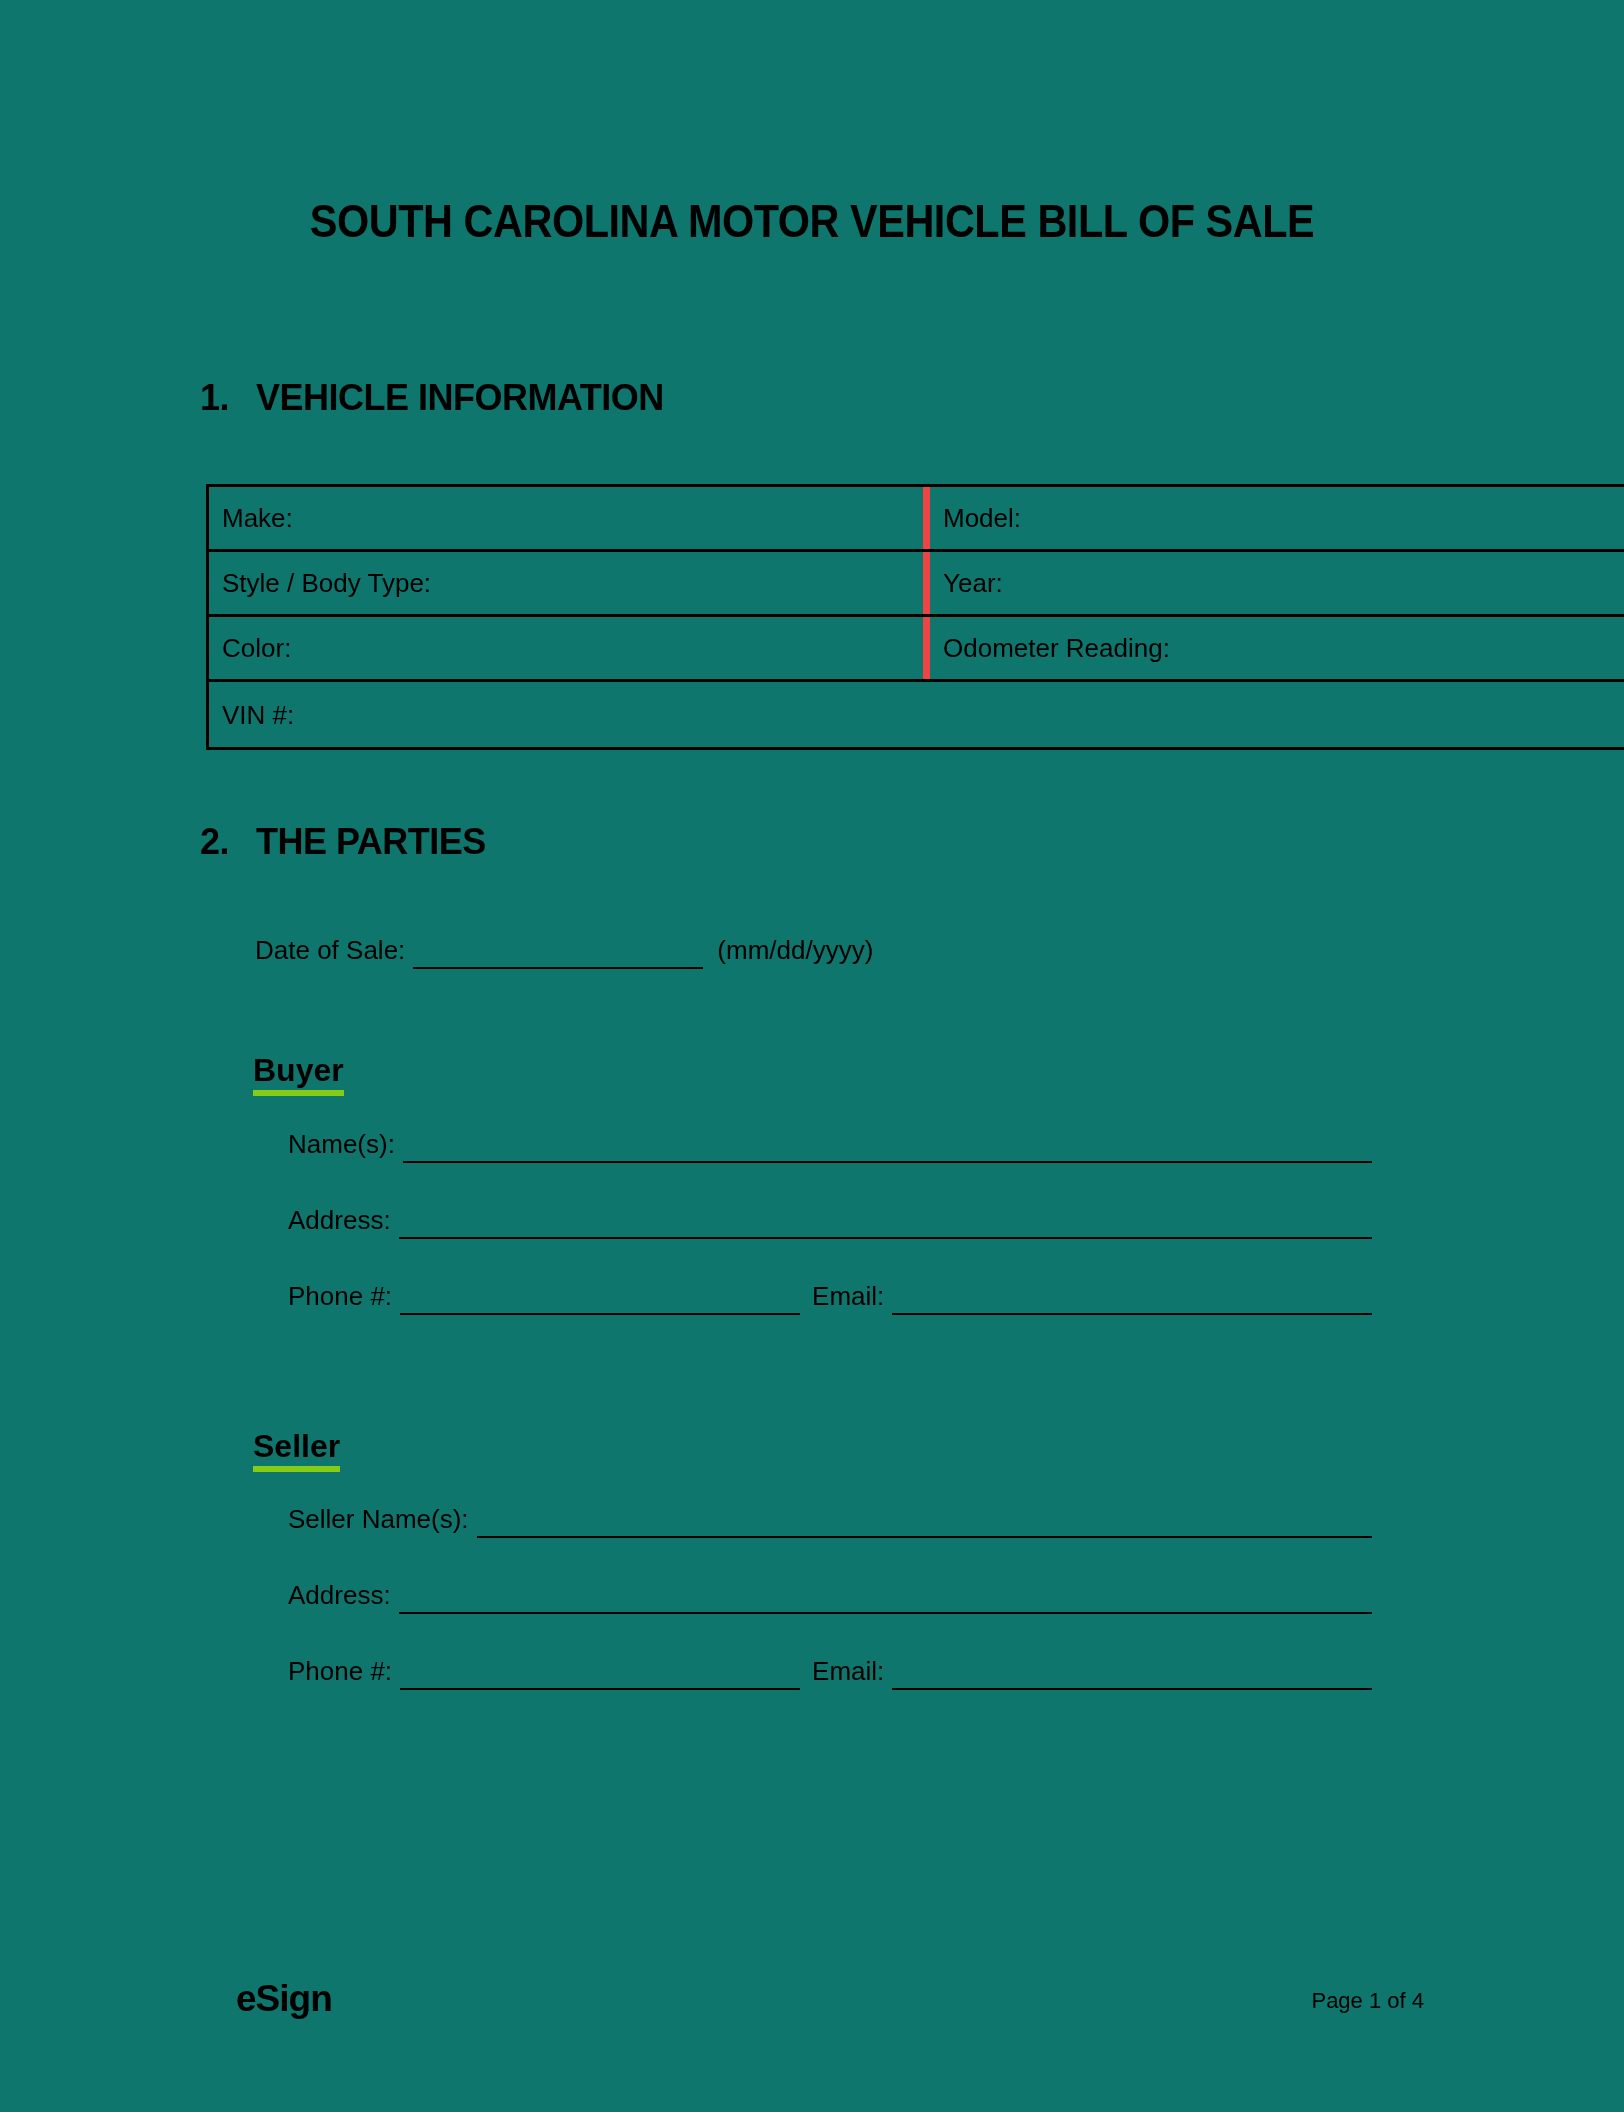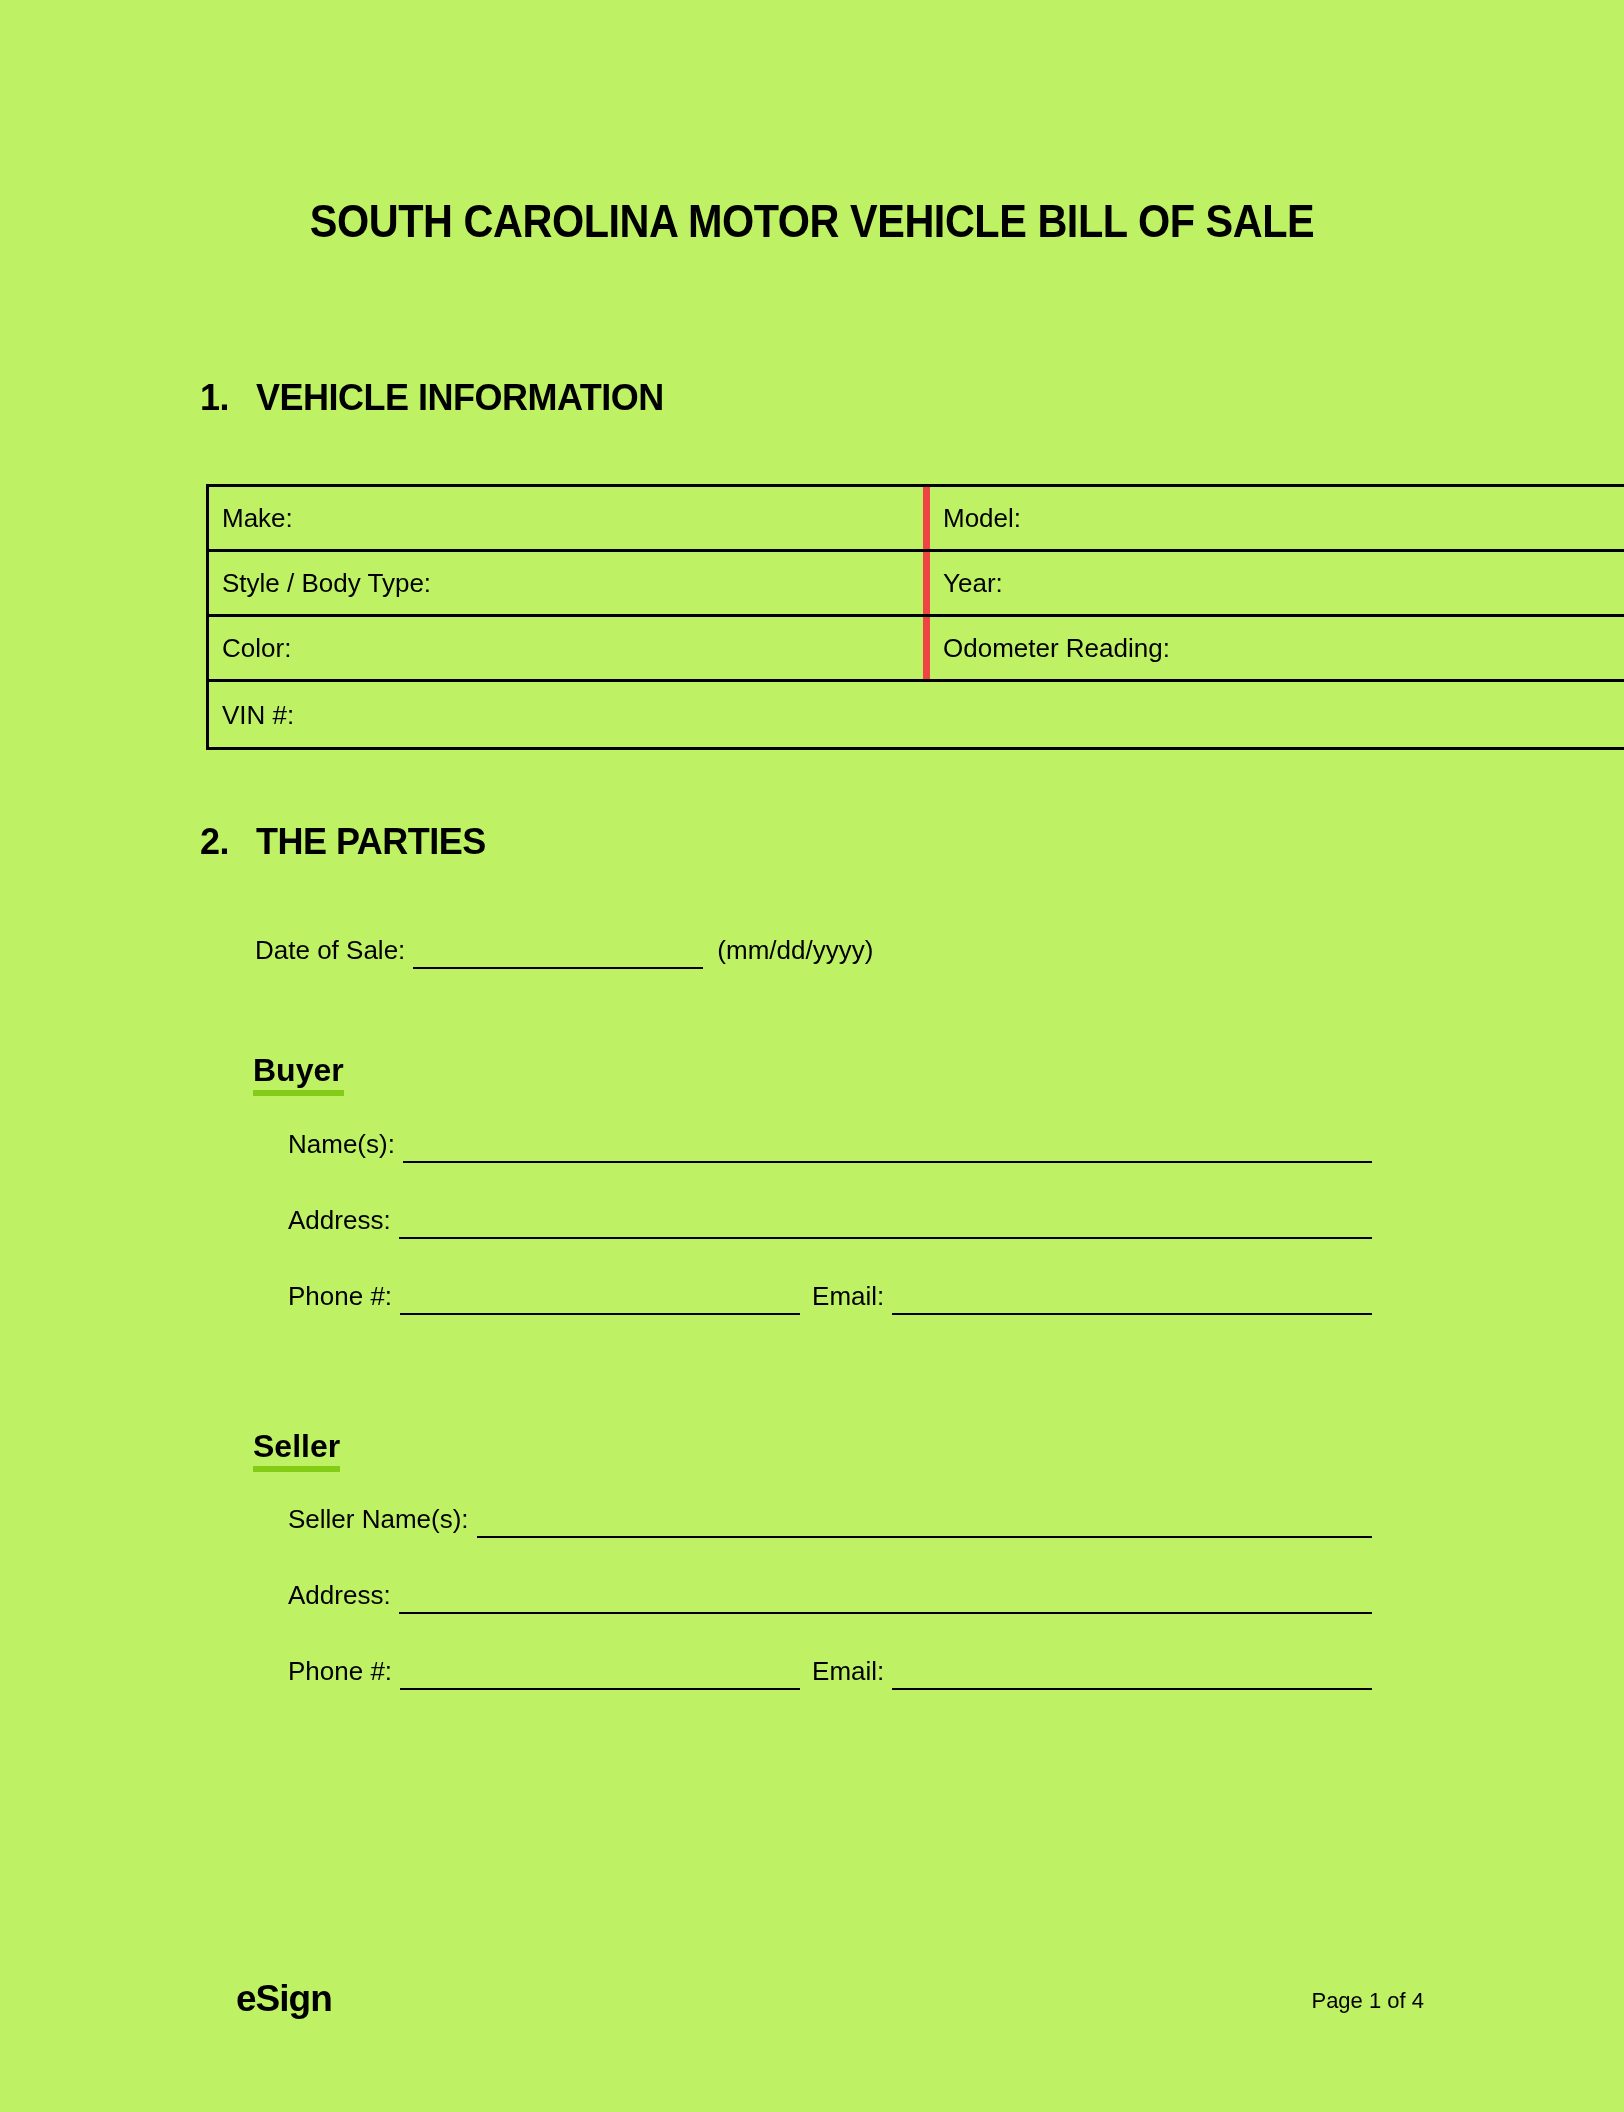--- a/index.html
+++ b/index.html
@@ -5,21 +5,21 @@
   * { margin: 0; padding: 0; box-sizing: border-box; }
   html, body { background: #ffffff; }
   body {
     font-family: "Liberation Sans", "DejaVu Sans", sans-serif;
     color: #000000;
   }
   .page {
     position: relative;
     width: 1624px;
     height: 2112px;
-    background: #bef264;
+    background: #0f766e;
     overflow: hidden;
   }
 
   
   .doc-title {
     position: absolute;
     top: 194px;
     left: 0;
     width: 100%;
     text-align: center;

